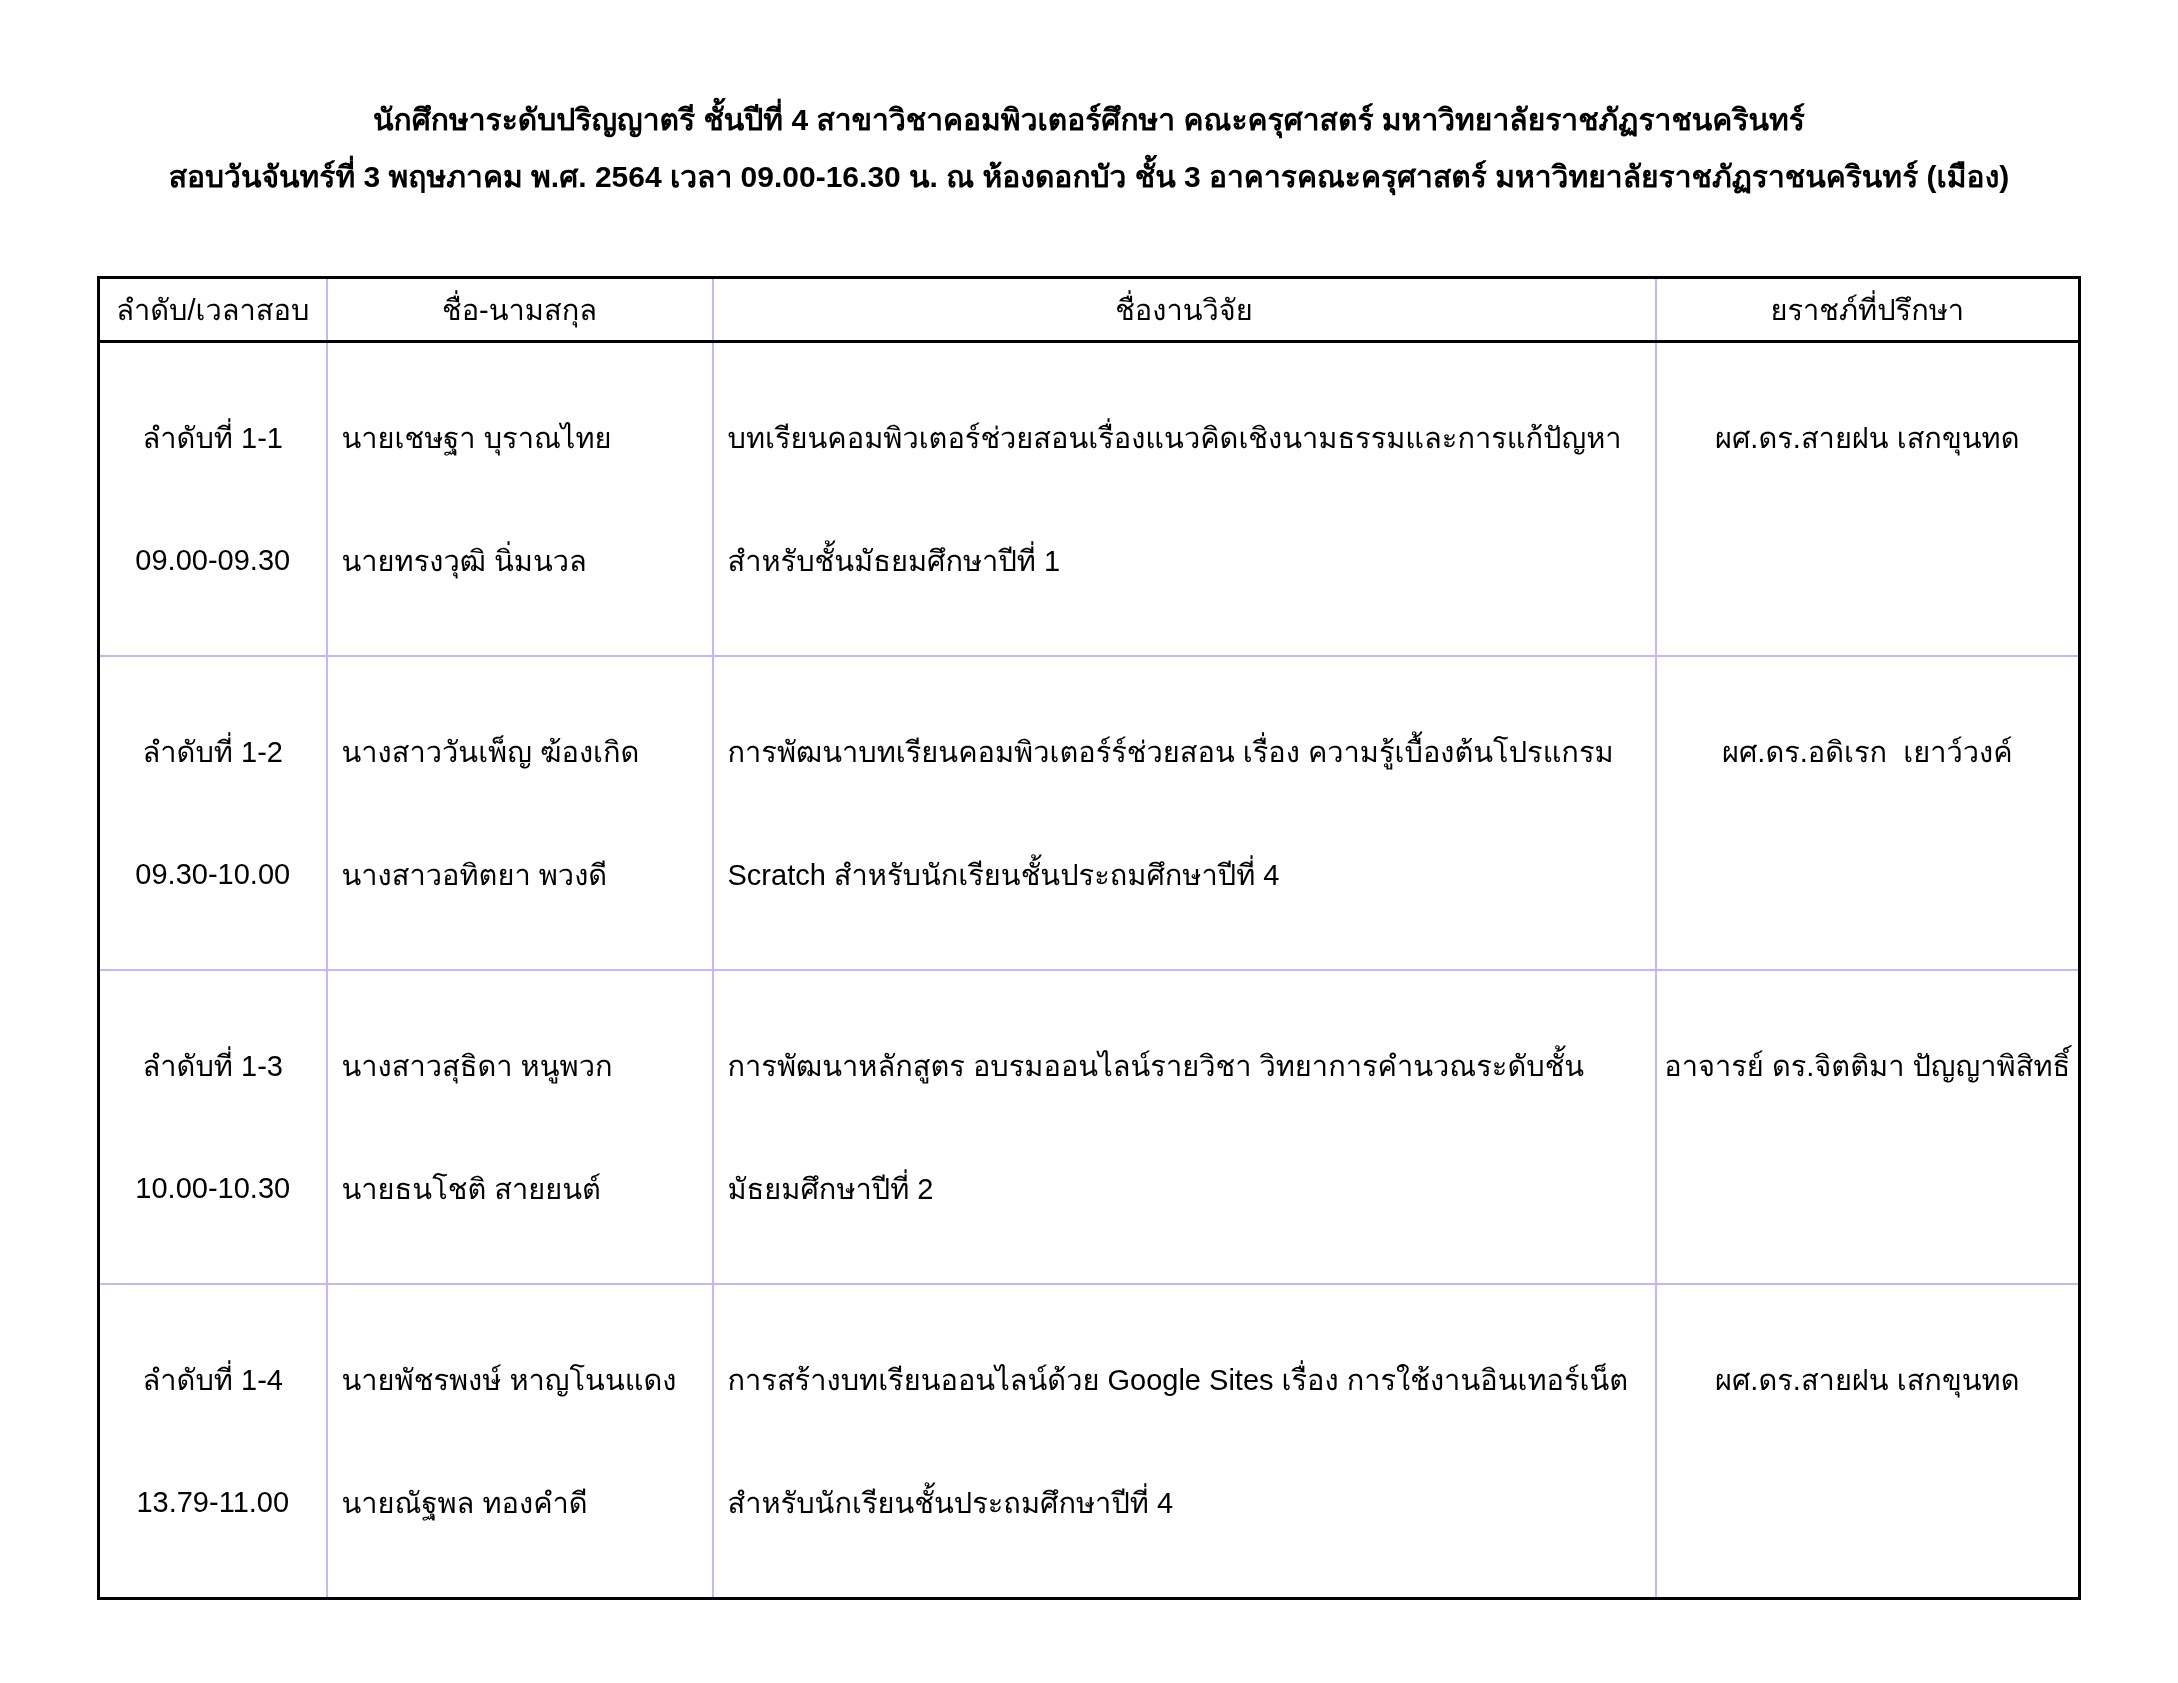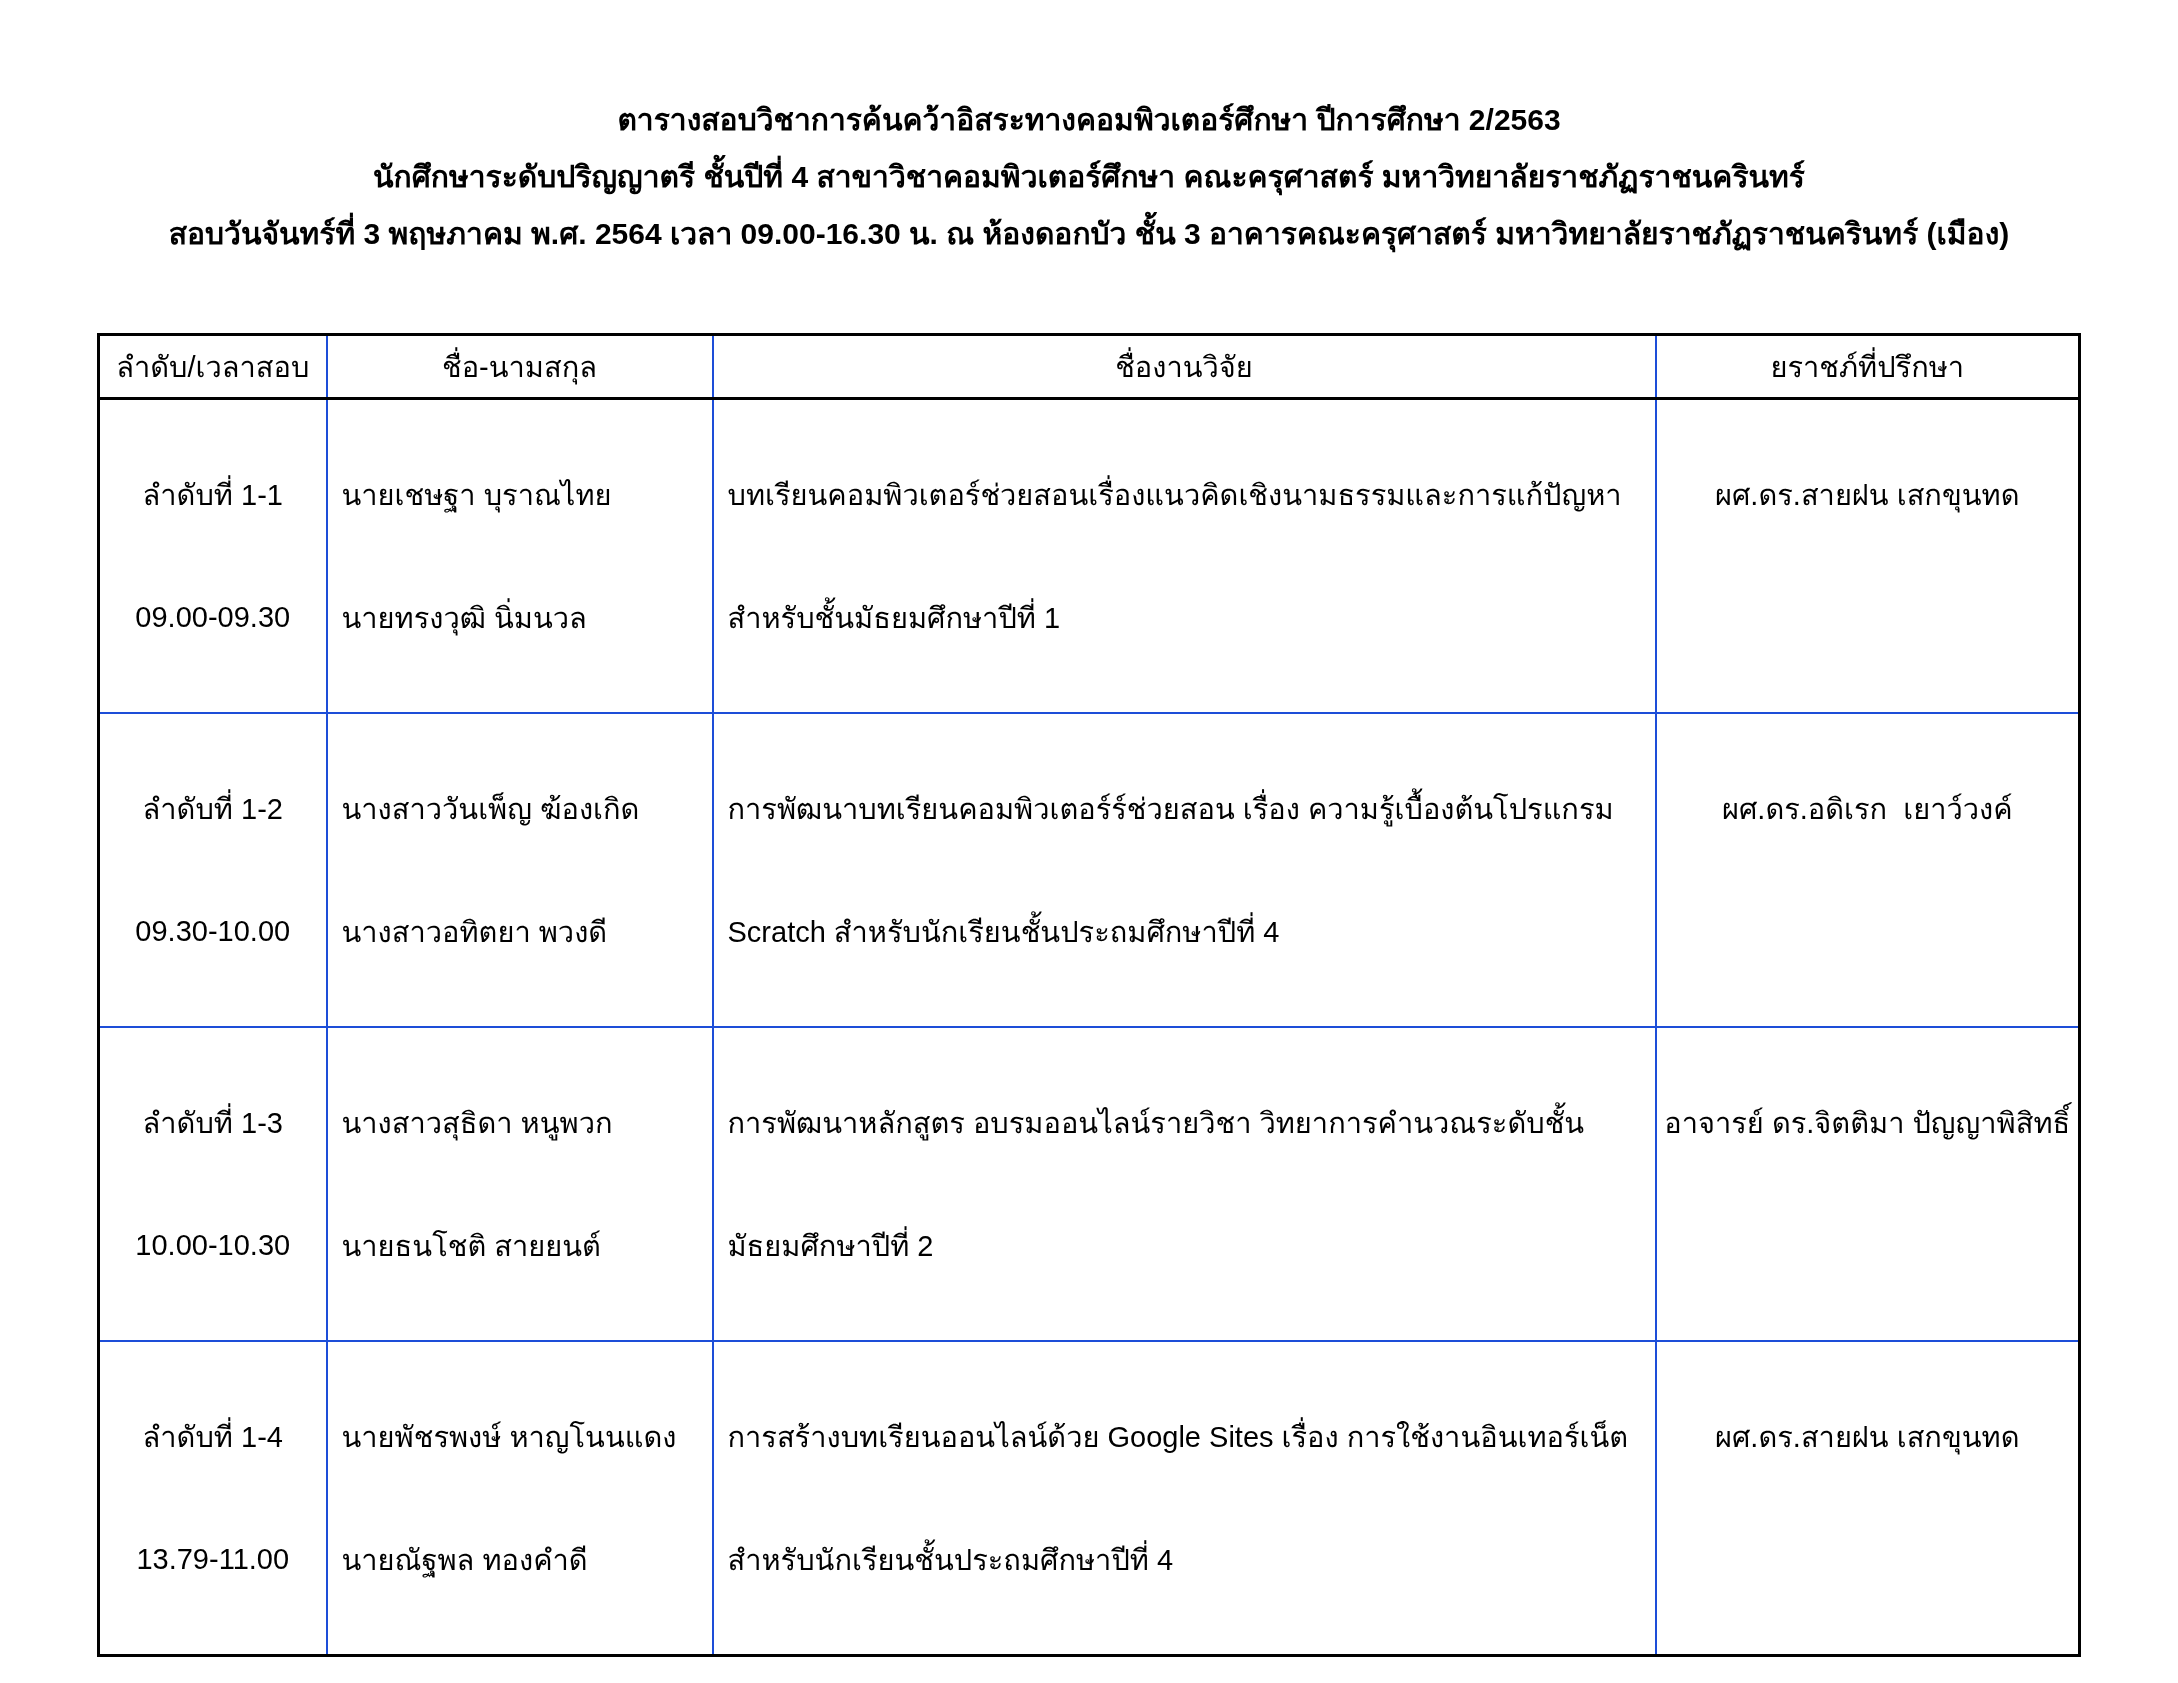--- a/index.html
+++ b/index.html
@@ -26,21 +26,21 @@
   }
   table.exam-table {
     border-collapse: collapse;
     table-layout: fixed;
     width: 1980px;
     margin: 71px auto 0 auto;
     border: 3px solid #000;
   }
   table.exam-table th,
   table.exam-table td {
-    border: 2px solid #1d4ed8;
+    border: 2px solid #c4b5fd;
     padding: 0;
     font-size: 29px;
     vertical-align: top;
     white-space: pre-wrap;
     overflow: hidden;
   }
   table.exam-table thead th {
     height: 61px;
     font-weight: normal;
     text-align: center;
@@ -59,21 +59,20 @@
   }
   td.cell-center .cell-line { justify-content: center; text-align: center; }
   td.cell-left .cell-line { padding-left: 14px; padding-right: 8px; }
 </style>
 </head>
 <body>
 
 <div class="page">
 
   <div class="title-block">
-    <div class="title-line">ตารางสอบวิชาการค้นคว้าอิสระทางคอมพิวเตอร์ศึกษา ปีการศึกษา 2/2563</div>
     <div class="title-line">นักศึกษาระดับปริญญาตรี ชั้นปีที่ 4 สาขาวิชาคอมพิวเตอร์ศึกษา คณะครุศาสตร์ มหาวิทยาลัยราชภัฏราชนครินทร์</div>
     <div class="title-line">สอบวันจันทร์ที่ 3 พฤษภาคม พ.ศ. 2564 เวลา 09.00-16.30 น. ณ ห้องดอกบัว ชั้น 3 อาคารคณะครุศาสตร์ มหาวิทยาลัยราชภัฏราชนครินทร์ (เมือง)</div>
   </div>
 
   <table class="exam-table">
     <colgroup>
       <col class="c1">
         <col class="c2">
         <col class="c3">
         <col class="c4">

